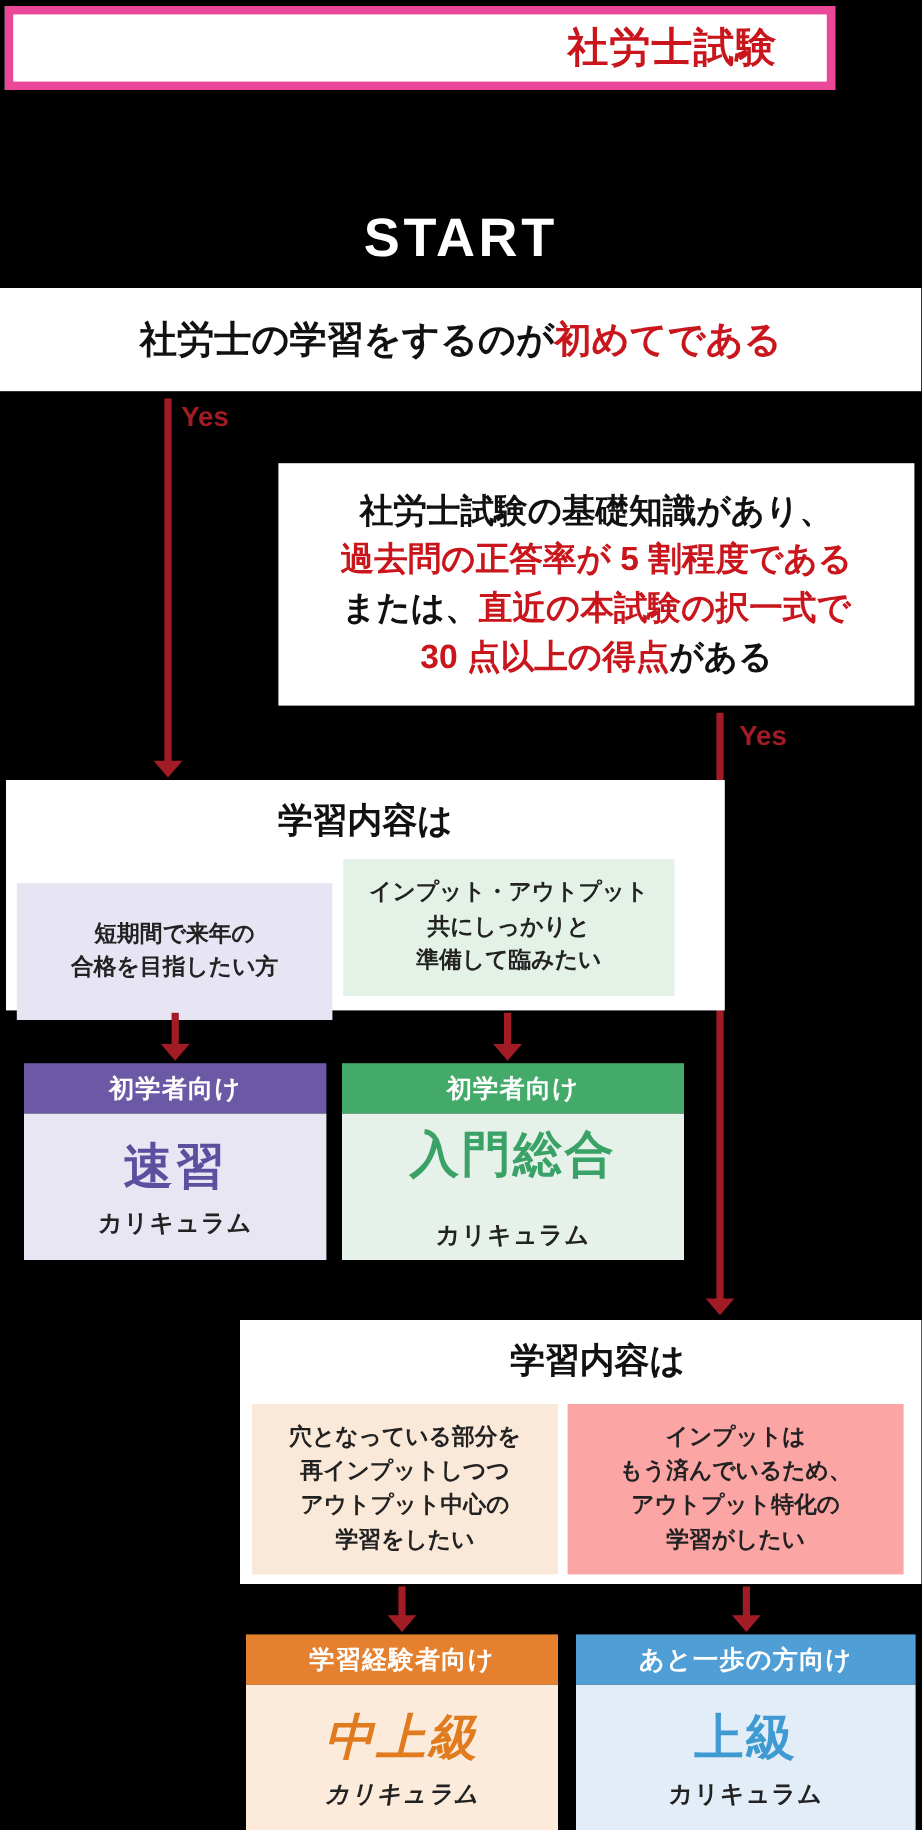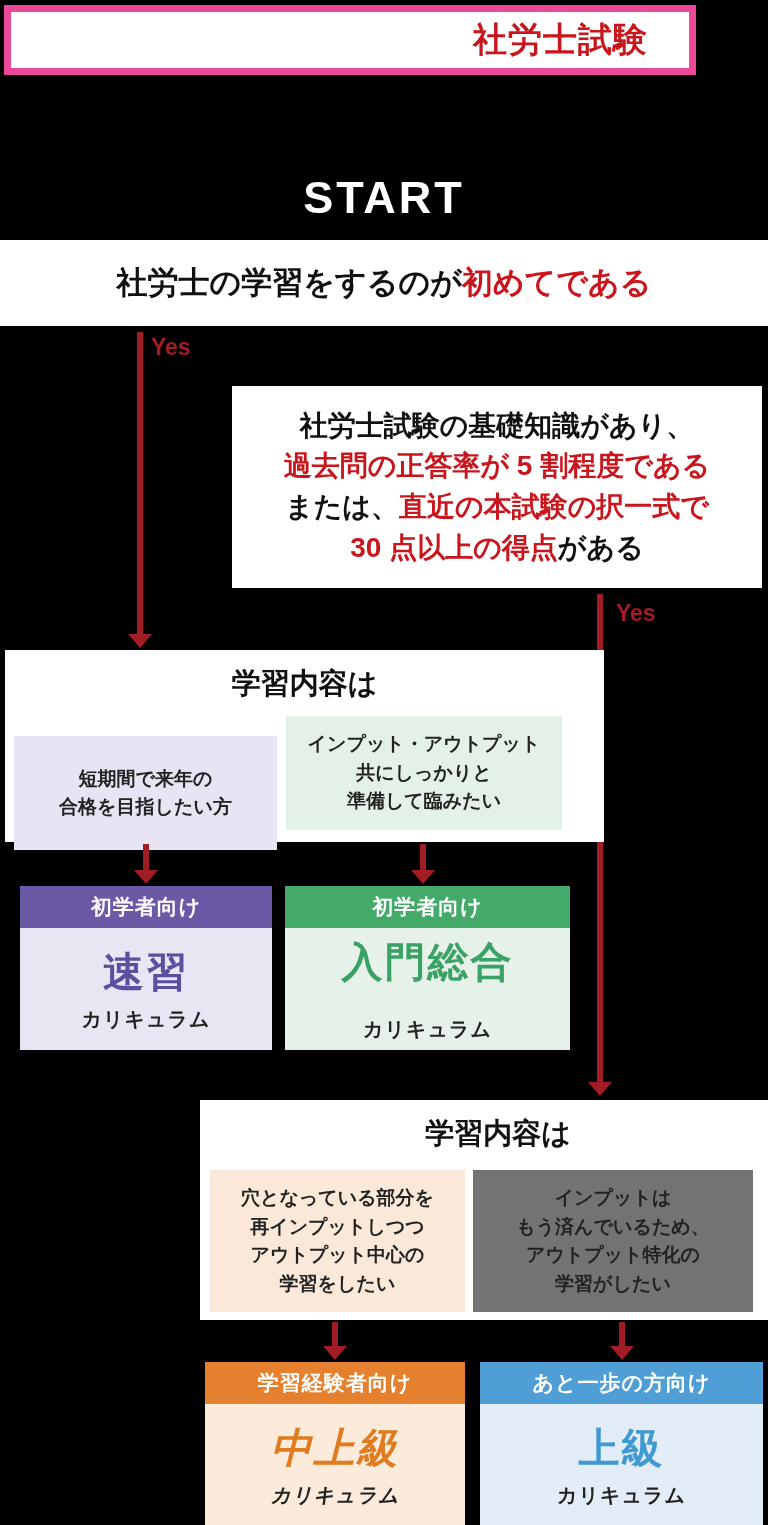--- a/index.html
+++ b/index.html
@@ -45,21 +45,21 @@
   .branch-1 { left:5px; top:650px; width:566px; height:192px; }
   .branch-2 { left:200px; top:1100px; width:563px; height:220px; }
   .branch-title { position:absolute; top:14px; left:0; width:100%; text-align:center;
                   font-size:29px; font-weight:bold; color:#111; }
   .opt { position:absolute; display:flex; align-items:center; justify-content:center;
          text-align:center; font-weight:bold; font-size:19px; color:#222;
          white-space:pre-line; line-height:1.5; }
   .opt-a { left:9px;   top:66px; width:263px; height:114px; background:#e7e4f3;margin-top:20px; }
   .opt-b { left:281px; top:66px; width:276px; height:114px; background:#e4f1e7; }
   .opt-c { left:10px;  top:70px; width:255px; height:142px; background:#fae8d8; }
-  .opt-d { left:273px; top:70px; width:280px; height:142px; background:#737373; }
+  .opt-d { left:273px; top:70px; width:280px; height:142px; background:#fca5a5; }
 
   
   .card { position:absolute; display:flex; flex-direction:column; cursor:pointer; }
   .card-tag { height:42px; display:flex; align-items:center; justify-content:center;
               color:#fff; font-size:21px; font-weight:bold; letter-spacing:1px; }
   .card-body { flex:1; display:flex; flex-direction:column; align-items:center; justify-content:center; }
   .card-name { font-size:41px; font-weight:bold; letter-spacing:2px; }
   .card-sub { font-size:20px; font-weight:bold; color:#222; margin-top:6px; letter-spacing:1px; }
 
   .card-a { left:20px;  top:886px;  width:252px; height:164px; }

